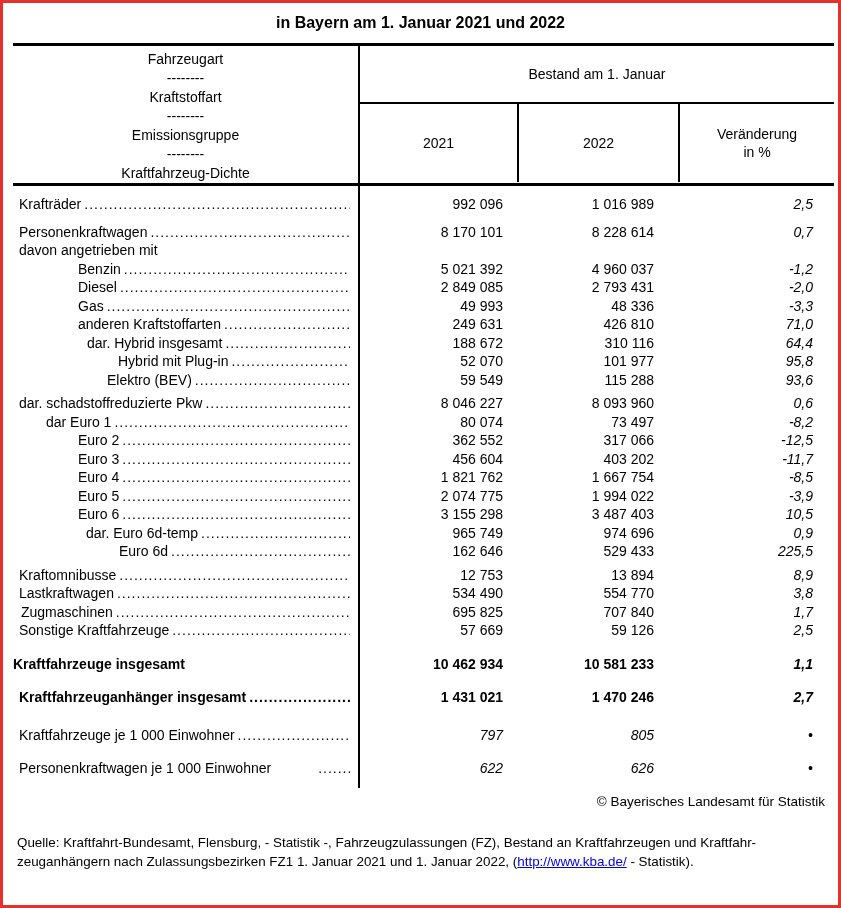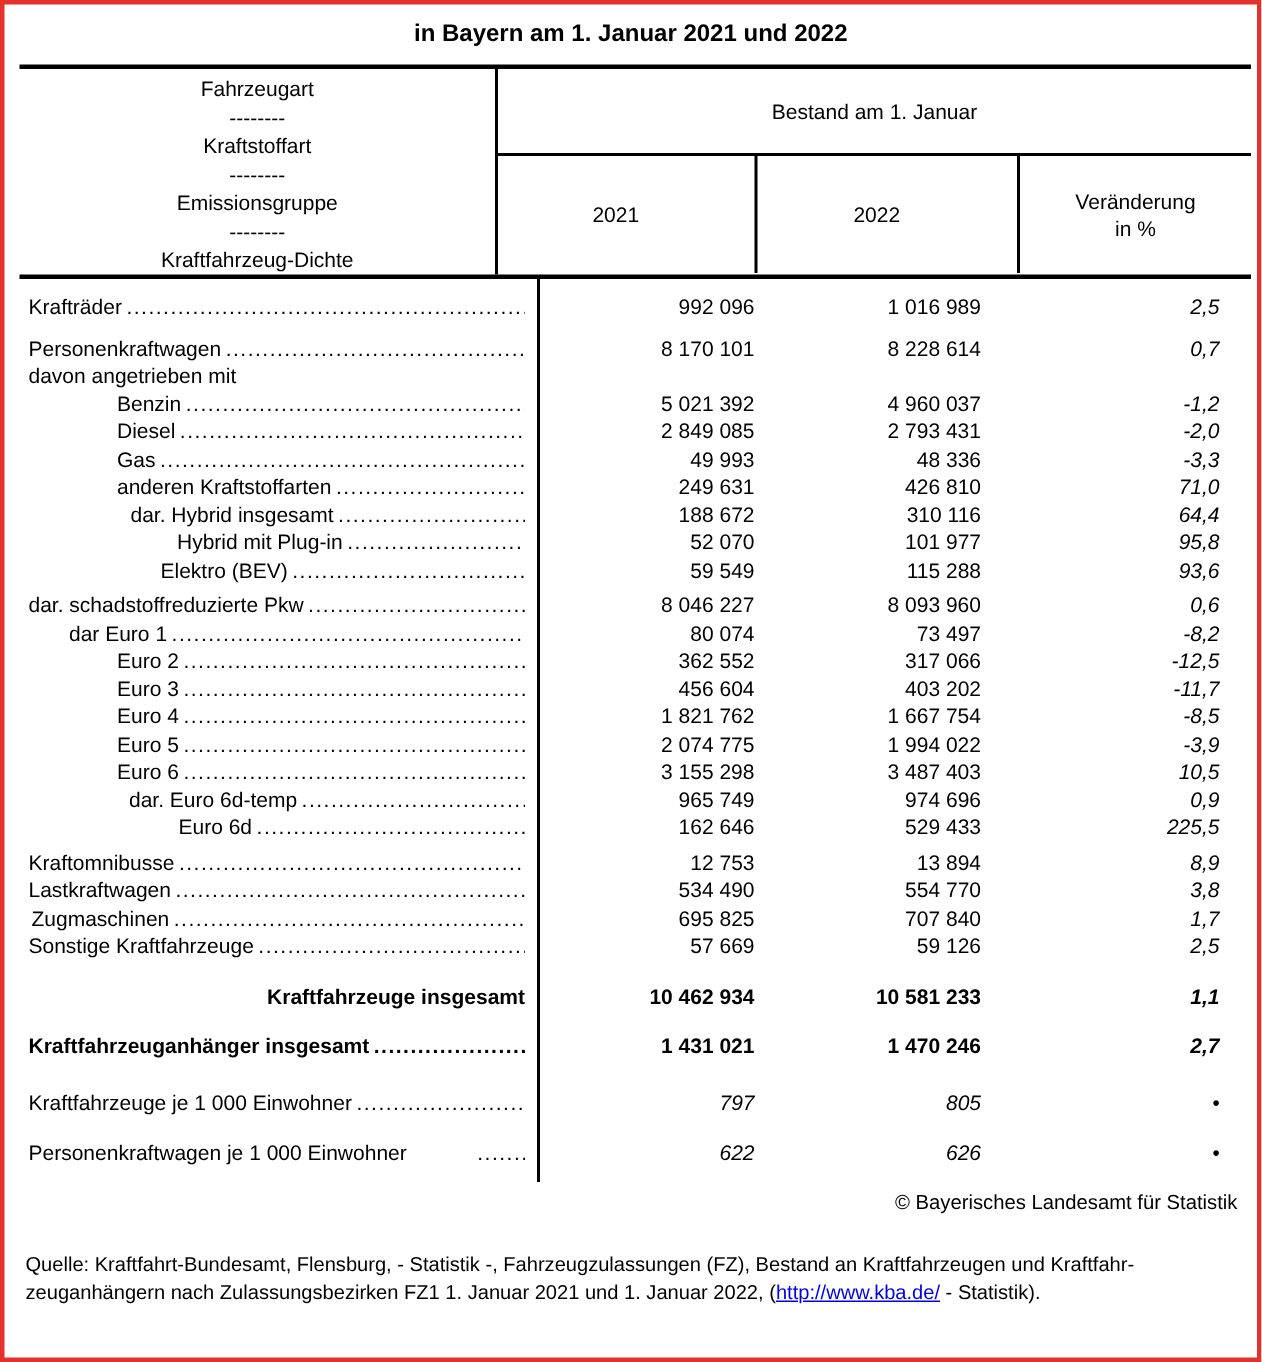--- a/index.html
+++ b/index.html
@@ -13,35 +13,35 @@
   .thead { display:flex; border-bottom:3px solid #000; }
   .stub {
     width:347px; box-sizing:border-box; border-right:2px solid #000;
     text-align:center; font-size:14px; line-height:19px; padding-top:4px;
   }
   .head-right { flex:1; display:flex; flex-direction:column; }
   .span-label {
     height:58px; display:flex; align-items:center; justify-content:center;
     font-size:14px; border-bottom:2px solid #000; box-sizing:border-box;
   }
-  .subcols { display:flex; height:78px;gap:14px; }
+  .subcols { display:flex; height:78px; }
   .sc { display:flex; align-items:center; justify-content:center; font-size:14px;
         box-sizing:border-box; text-align:center; white-space:pre-line; line-height:18px; }
   .sc1 { width:157px; }
   .sc2 { width:161px; border-left:2px solid #000; }
   .sc3 { width:156px; border-left:2px solid #000; }
   .tbody {
     padding:9px 0 10px 0;
     background-image:linear-gradient(#000,#000);
     background-repeat:no-repeat; background-position:345px 0; background-size:2px 100%;
   }
   .row { display:flex; font-size:14px; line-height:18.5px; }
   .row.bold { font-weight:bold; }
   .lbl { width:347px; box-sizing:border-box; display:flex; align-items:baseline; padding-right:10px; }
-  .lbl.right { justify-content:flex-end; }
+  .lbl.right { }
   .lbl .txt { white-space:nowrap; }
   .leader { flex:1 1 auto; overflow:hidden; white-space:nowrap; letter-spacing:1px; margin-left:3px; }
   .v { box-sizing:border-box; text-align:right; white-space:nowrap; }
   .v1 { width:157px; padding-right:14px; }
   .v2 { width:161px; padding-right:24px; }
   .v3 { width:156px; padding-right:21px; font-style:italic; }
   .row.vals-italic .v1, .row.vals-italic .v2 { font-style:italic; }
   .copyright { text-align:right; margin:6px 13px 0 0; font-size:13.5px; }
   .source { margin:24px 14px 0 14px; font-size:13.4px; line-height:19px; }
   .source a { color:#0000dd; text-decoration:underline; }

